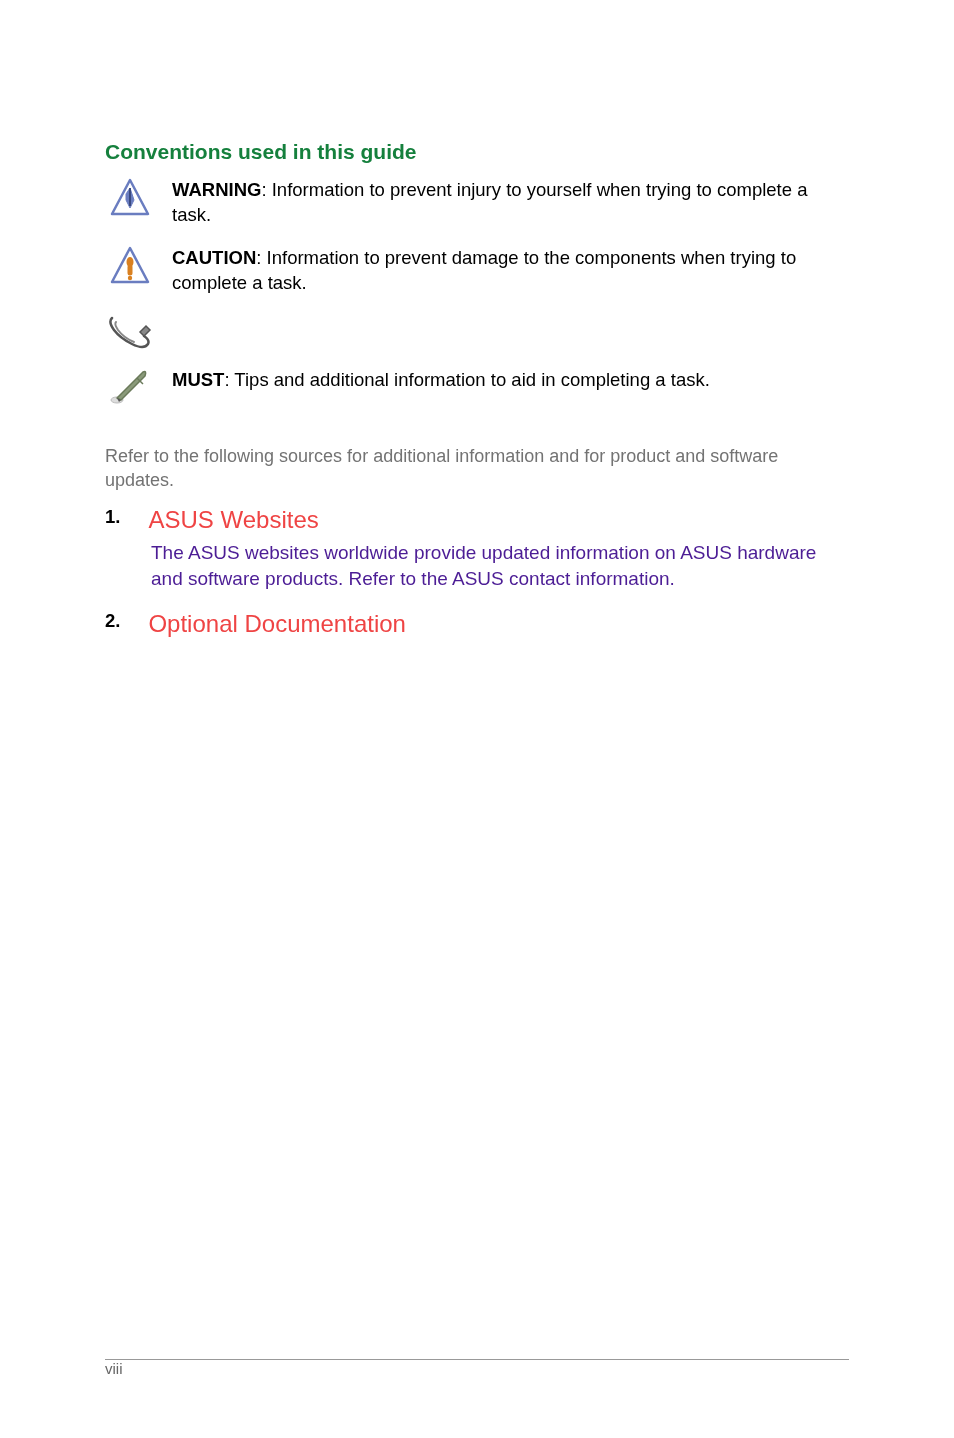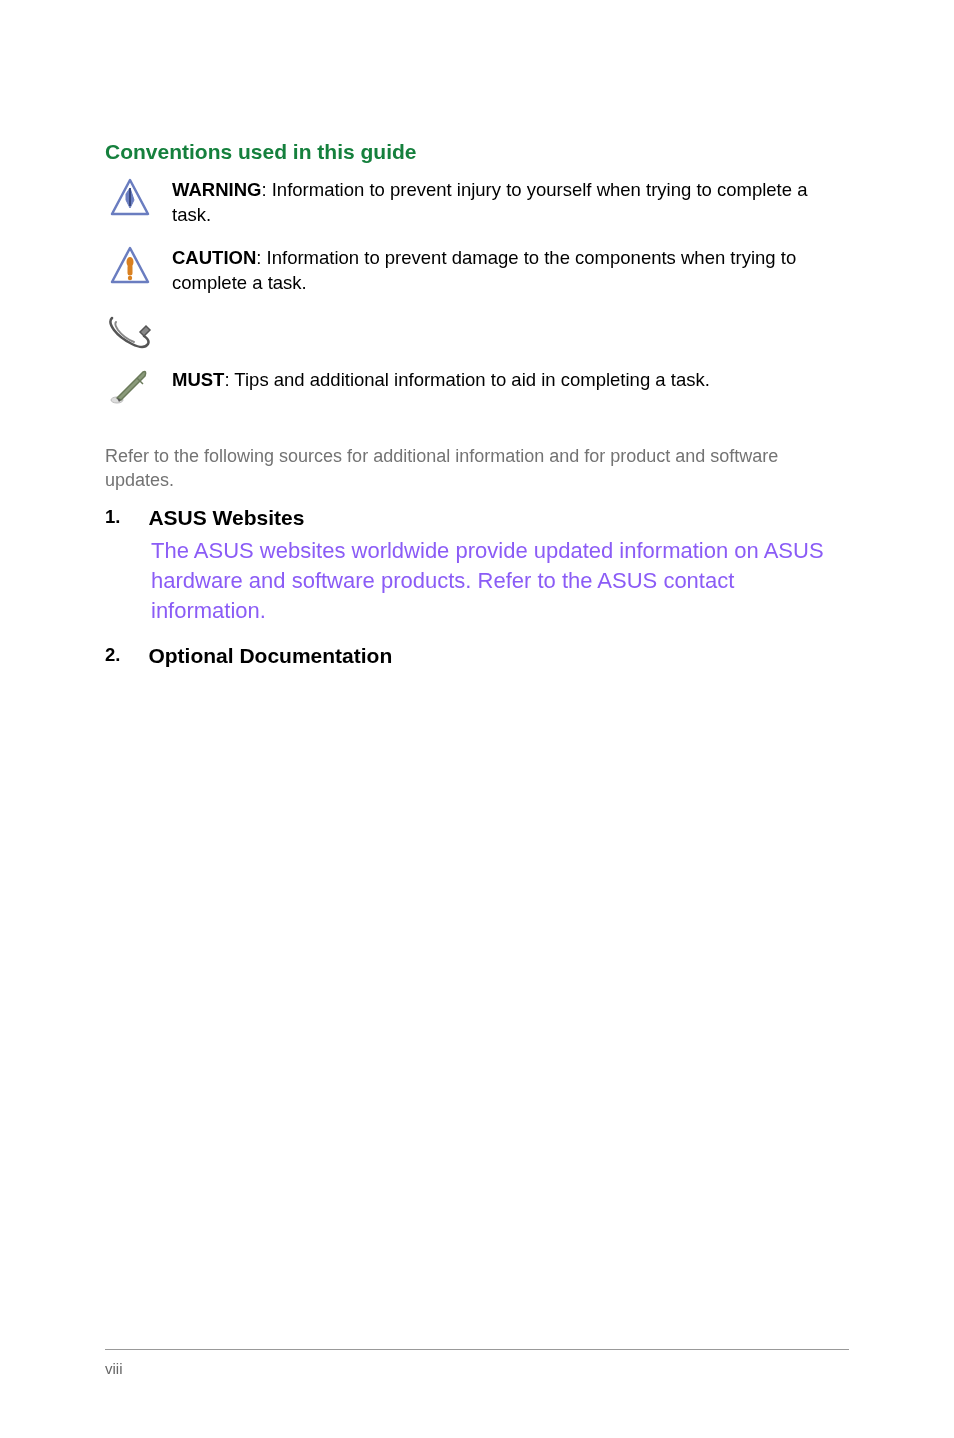--- a/index.html
+++ b/index.html
@@ -57,38 +57,37 @@
       display: flex;
       gap: 28px;
       margin-bottom: 6px;
     }
     .num {
       font-size: 18.5px;
       font-weight: bold;
       color: #000000;
     }
     .num-heading {
-      font-size: 21px;
-      font-weight: bold;
-      color: #000000;
+      font-size: 24px;
+      font-weight: normal;
+      color: #ef4444;
     }
     .num-body {
-      font-size: 22px;
+      font-size: 19px;
       line-height: 1.35;
       margin-left: 46px;
       margin-bottom: 18px;
-      color: #8b5cf6;
+      color: #4c1d95;
     }
     .footer {
       position: absolute;
       bottom: 60px;
       left: 105px;
       right: 105px;
       border-top: 1px solid #999;
-      padding-top: 10px;
     }
     .page-num {
       font-size: 15px;
       color: #666666;
     }
     svg {
       display: block;
     }
   </style>
 </head>

